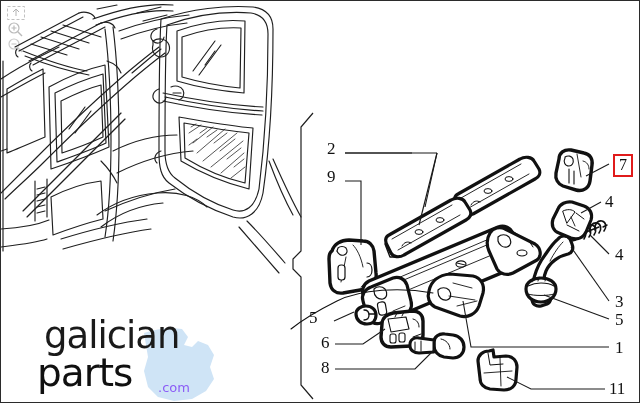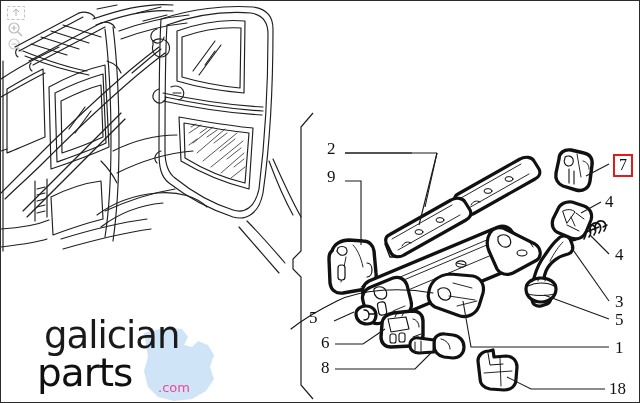--- a/index.html
+++ b/index.html
@@ -21,21 +21,21 @@
   .callout.hl{border:2px solid #e01b1b;padding:1px 4px 2px 4px;font-size:16px;
               background:#fff;line-height:1;}
 
   
   #watermark{position:absolute;left:14px;top:316px;width:205px;height:84px;}
   #wm-galician{position:absolute;left:0;top:0;font-family:"DejaVu Sans",sans-serif;
      font-size:37px;letter-spacing:-1px;color:#1a1a1a;line-height:1;font-weight:400;margin-left:29px;}
   #wm-parts{position:absolute;left:22px;top:36px;font-family:"DejaVu Sans",sans-serif;
      font-size:39px;letter-spacing:-1px;color:#101010;line-height:1;font-weight:500;}
   #wm-com{position:absolute;left:143px;top:64px;font-family:"DejaVu Sans",sans-serif;
-     font-size:13px;color:#ec4899;line-height:1;letter-spacing:0px;}
+     font-size:13px;color:#8b5cf6;line-height:1;letter-spacing:0px;}
   #wm-shape{position:absolute;left:125px;top:10px;width:78px;height:76px;}
 </style>
 </head>
 <body>
 
 <div id="root">
 
   <div id="zoomtools">
     <svg class="ztool" viewBox="0 0 20 16">
       <rect x="1.5" y="1.5" width="17" height="13" fill="none" stroke="#777" stroke-width="1" stroke-dasharray="3 2"></rect>
@@ -379,21 +379,21 @@
   <div class="callout" style="left:320px;top:333px;">6</div>
   <div class="callout" style="left:320px;top:358px;">8</div>
 
   <div class="callout hl" style="left:612px;top:153px;">7</div>
 
   <div class="callout" style="left:604px;top:192px;">4</div>
   <div class="callout" style="left:614px;top:245px;">4</div>
   <div class="callout" style="left:614px;top:292px;">3</div>
   <div class="callout" style="left:614px;top:310px;">5</div>
   <div class="callout" style="left:614px;top:338px;">1</div>
-  <div class="callout" style="left:608px;top:379px;">18</div>
+  <div class="callout" style="left:608px;top:379px;">11</div>
 
   <div id="watermark">
     <svg id="wm-shape" viewBox="0 0 78 76" xmlns="http://www.w3.org/2000/svg">
       <path d="M4 6 C16 2 30 0 42 2 L48 10 L44 18 L52 20 L58 14 L68 18 L74 28
                L70 40 L74 52 L66 64 L52 72 L34 74 L18 70 L8 60 L4 44 L8 30 Z" fill="#cfe4f6"></path>
     </svg>
     <div id="wm-galician">galician</div>
     <div id="wm-parts">parts</div>
     <div id="wm-com">.com</div>
   </div>

